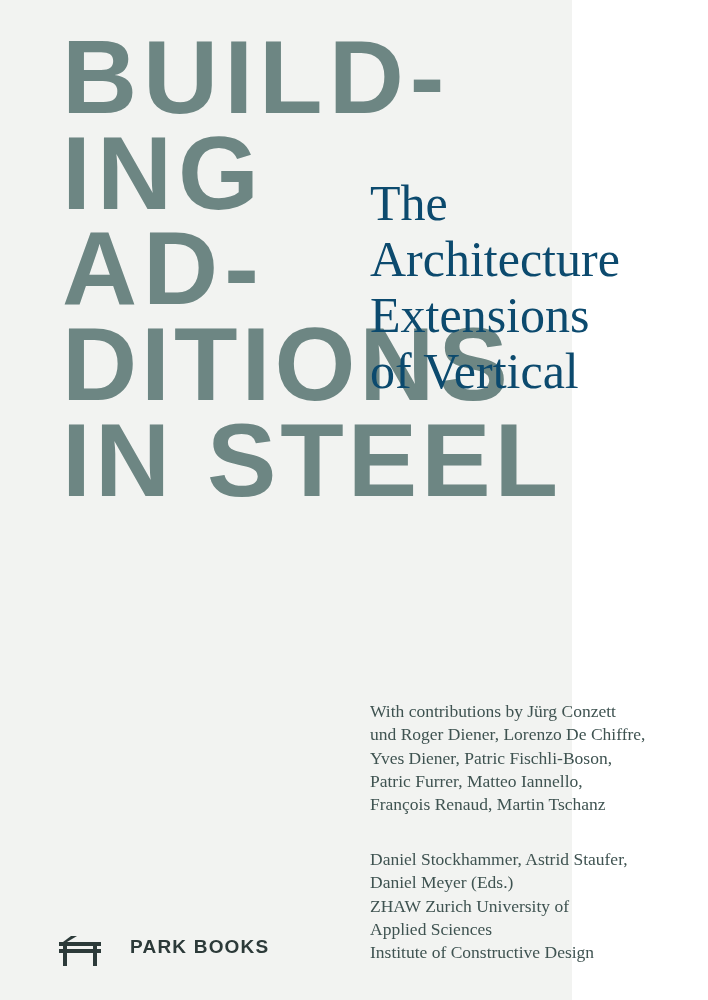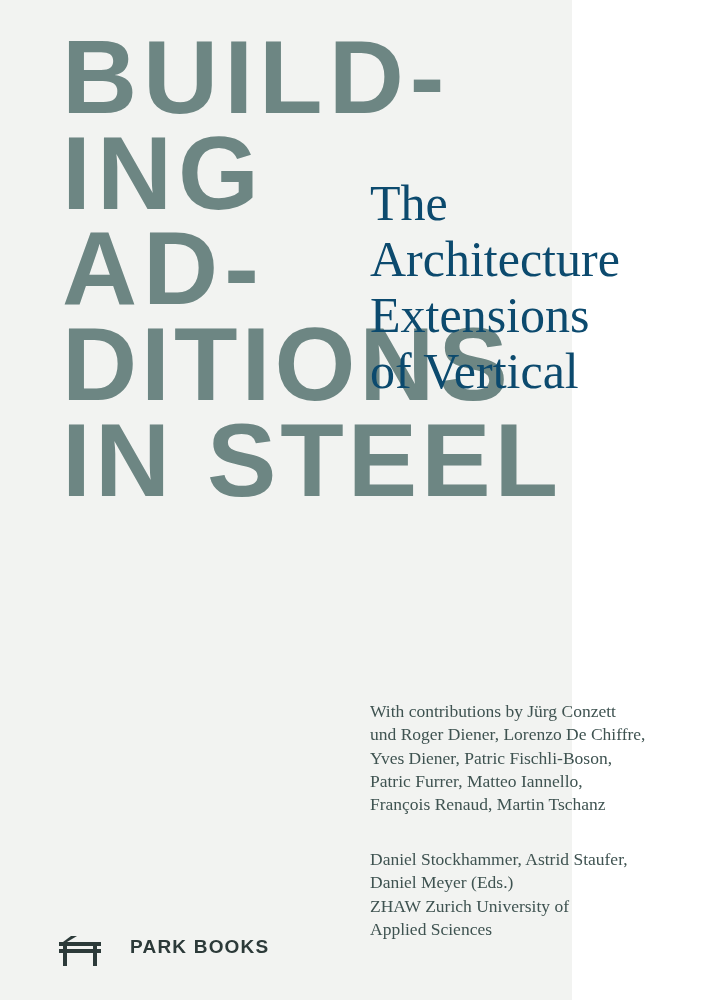--- a/index.html
+++ b/index.html
@@ -136,20 +136,21 @@
     <div>Yves Diener, Patric Fischli-Boson,</div>
     <div>Patric Furrer, Matteo Iannello,</div>
     <div>François Renaud, Martin Tschanz</div>
   </div>
 
   <div class="editors">
     <div>Daniel Stockhammer, Astrid Staufer,</div>
     <div>Daniel Meyer (Eds.)</div>
     <div>ZHAW Zurich University of</div>
     <div>Applied Sciences</div>
+    <div>Institute of Constructive Design</div>
   </div>
 
   <div class="publisher">
     <span class="publisher-mark">
       <svg width="42" height="30" viewBox="0 0 42 30" xmlns="http://www.w3.org/2000/svg">
         <g fill="#2c3a39">
           <rect x="0" y="6" width="42" height="4"></rect>
           <rect x="0" y="13" width="42" height="4"></rect>
           <rect x="4" y="10" width="4" height="20"></rect>
           <rect x="34" y="10" width="4" height="20"></rect>

